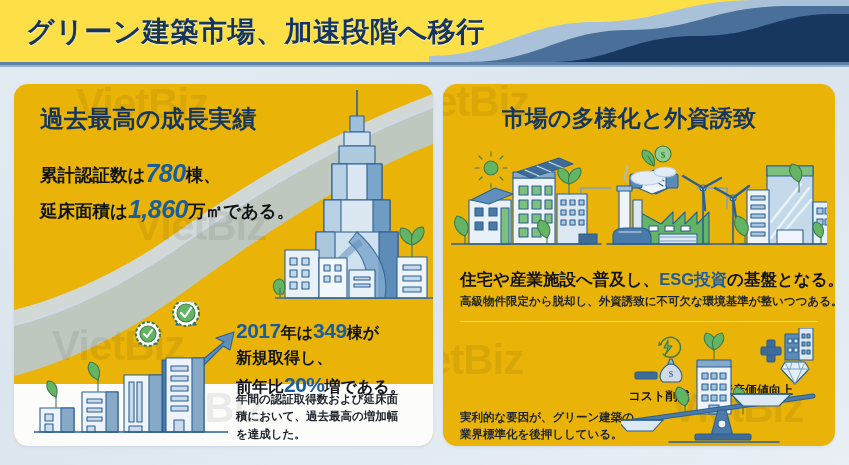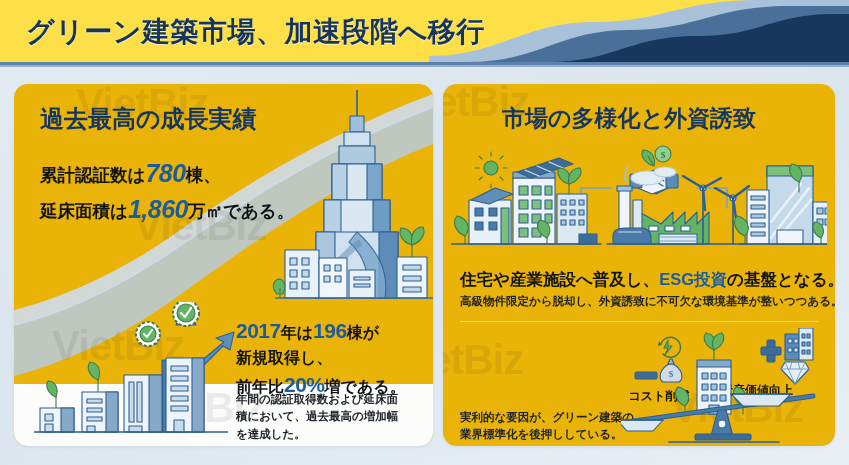--- a/index.html
+++ b/index.html
@@ -191,21 +191,21 @@
           <path d="M7,-6 L3,3 L12,3 Z" fill="#4a7ba8" stroke="#2b5f93"></path>
           <path d="M19,-6 L14,3 L23,3 Z" fill="#4a7ba8" stroke="#2b5f93"></path>
           <circle cx="13" cy="-9" r="13" fill="#ffffff" stroke="#3f7a4e" stroke-width="2" stroke-dasharray="3 2"></circle>
           <circle cx="13" cy="-9" r="9" fill="#63b463" stroke="#3f7a4e"></circle>
           <path d="M8,-9 L12,-5 L18,-14" stroke="#ffffff" stroke-width="2.2" fill="none" stroke-linecap="round"></path>
         </g>
       </g>
     </svg>
 
     <div class="l2-lead">
-      <span class="big">2017</span><span>年は</span><span class="big">196</span><span>棟が</span><br>
+      <span class="big">2017</span><span>年は</span><span class="big">349</span><span>棟が</span><br>
       <span>新規取得し、</span><br>
       <span>前年比</span><span class="big">20%</span><span>増である。</span>
     </div>
     <div class="l2-sub">
       <span>年間の認証取得数および延床面</span><br>
       <span>積において、過去最高の増加幅</span><br>
       <span>を達成した。</span>
     </div>
   </div>
 

